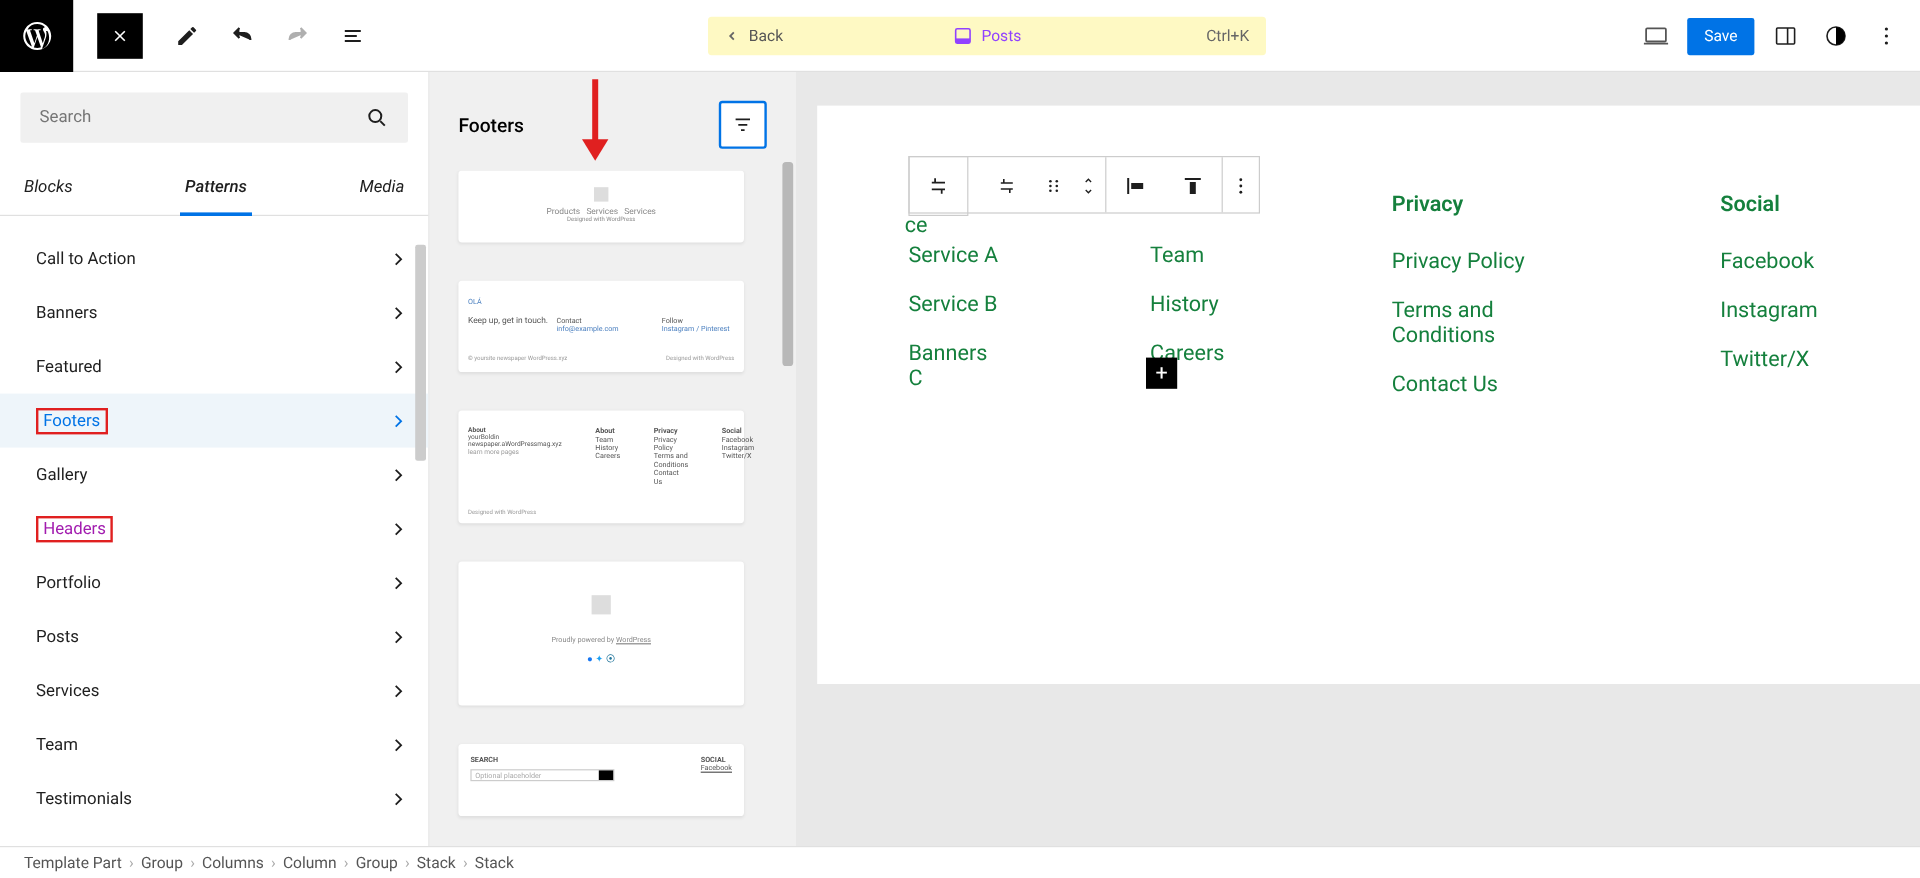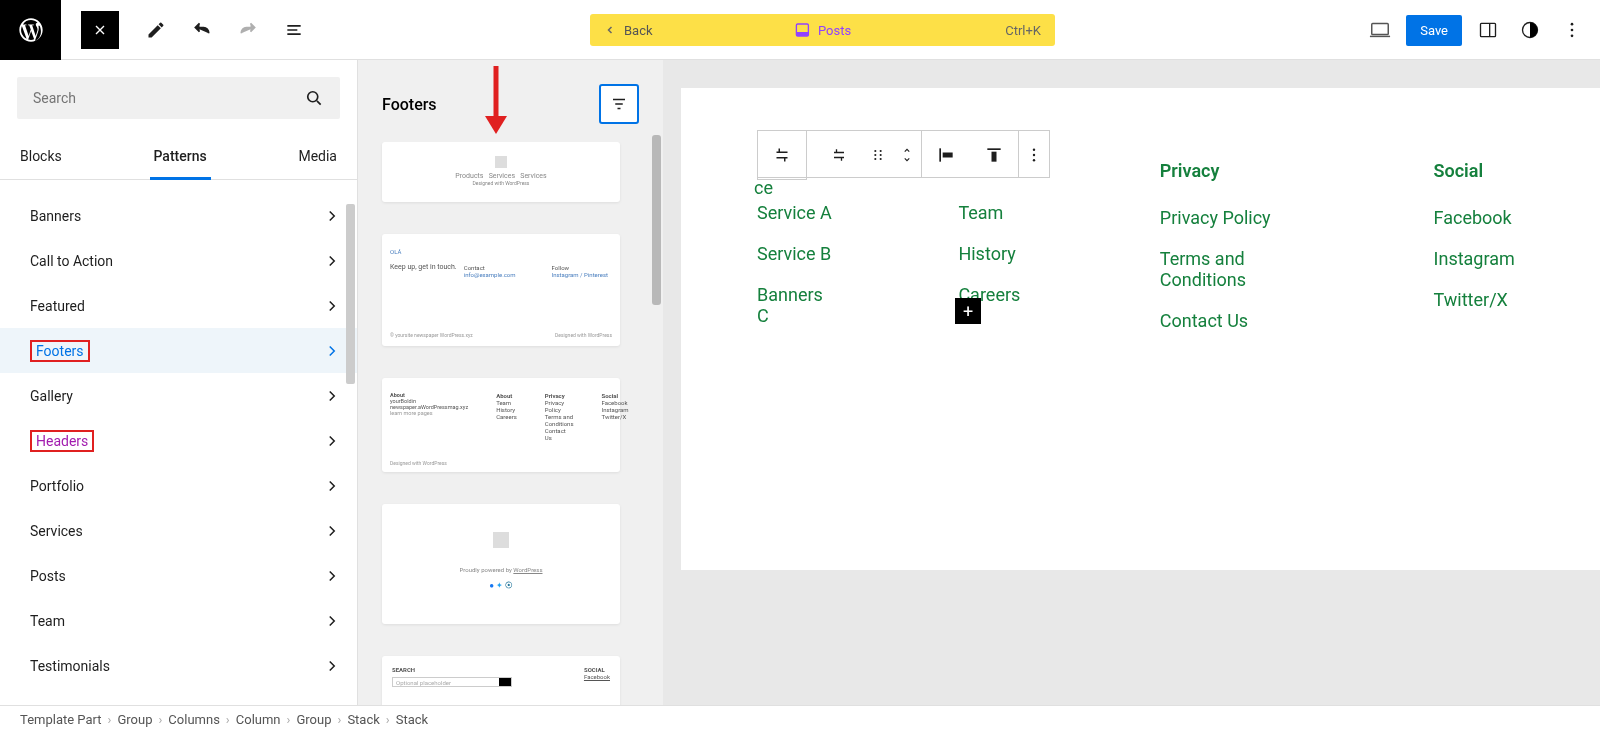--- a/index.html
+++ b/index.html
@@ -6,39 +6,39 @@
 body { width: 1600px; height: 732px; overflow: hidden; background: #fff; position: relative; }
 
 .topbar { height: 60px; display: flex; align-items: center; border-bottom: 1px solid #e0e0e0; }
 .wp-logo { width: 61px; height: 60px; background: #000; display: flex; align-items: center; justify-content: center; }
 .wp-logo svg { width: 28px; height: 28px; fill: #fff; }
 .close-btn { width: 38px; height: 38px; background: #000; display: flex; align-items: center; justify-content: center; margin-left: 20px; cursor: pointer; }
 .close-btn svg { width: 16px; height: 16px; stroke: #fff; stroke-width: 2; }
 .tb-icon { width: 38px; height: 38px; display: flex; align-items: center; justify-content: center; cursor: pointer; margin-left: 8px; }
 .tb-icon svg { width: 20px; height: 20px; fill: #1e1e1e; }
 
-.doc-title { position: absolute; left: 590px; top: 14px; width: 465px; height: 32px; background: #fde047; border-radius: 3px; display: flex; align-items: center; padding: 0 14px; font-size: 13px; cursor: pointer; color: #555; text-align: center; }
+.doc-title { position: absolute; left: 590px; top: 14px; width: 465px; height: 32px; background: #fef9c3; border-radius: 3px; display: flex; align-items: center; padding: 0 14px; font-size: 13px; cursor: pointer; color: #555; text-align: center; }
 .doc-title .back { display: flex; align-items: center; gap: 8px; }
 .doc-title .mid { position: absolute; left: 50%; transform: translateX(-50%); display: flex; align-items: center; gap: 8px; color: #9141ff; }
 .doc-title .shortcut { margin-left: auto; color: #666; }
 
 .tb-right { position: absolute; right: 12px; top: 14px; display: flex; align-items: center; gap: 10px; }
 .save-btn { background: #0073e6; color: #fff; border: none; padding: 8px 14px; font-size: 13px; border-radius: 2px; cursor: pointer; }
 .tb-rbtn { width: 32px; height: 32px; display: flex; align-items: center; justify-content: center; cursor: pointer; }
 
 .main { display: flex; height: calc(100% - 60px - 27px); }
 
 .left-panel { width: 358px; border-right: 1px solid #e0e0e0; display: flex; flex-direction: column; position: relative; }
 .search-wrap { padding: 17px; }
 .search-box { height: 42px; background: #f0f0f0; display: flex; align-items: center; padding: 0 16px; border-radius: 2px; }
 .search-box input { border: none; background: transparent; flex: 1; font-size: 14px; outline: none; }
 .search-box svg { width: 20px; height: 20px; }
 
 .ltabs { display: flex; border-bottom: 1px solid #e0e0e0; padding: 0 16px; height: 44px; align-items: center; justify-content: space-between; }
-.ltab { font-size: 14px; color: #1e1e1e; cursor: pointer; padding: 0 4px; height: 44px; display: flex; align-items: center; border-bottom: 3px solid transparent; }
+.ltab { font-size: 14px; color: #1e1e1e; cursor: pointer; padding: 0 4px; height: 44px; display: flex; align-items: center; border-bottom: 3px solid transparent; font-style: italic; }
 .ltab.active { border-bottom-color: #0073e6; font-weight: 500; }
 
 .lcontent { flex: 1; overflow: hidden; position: relative; }
 .lscroll { position: absolute; right: 2px; top: 4px; width: 9px; height: calc(100% - 8px); display: flex; justify-content: center; }
 .lscroll-thumb { width: 9px; height: 180px; background: #ccc; border-radius: 2px; margin-top: 20px; }
 
 .lcat { height: 45px; display: flex; align-items: center; justify-content: space-between; padding: 0 16px 0 30px; font-size: 14px; color: #1e1e1e; cursor: pointer; }
 .lcat.active { background: #eef5fa; color: #0073e6; }
 .lcat .chev { width: 18px; height: 18px; }
 .lcat.active .chev { stroke: #0073e6; }
@@ -172,27 +172,27 @@
     </div>
     <div class="ltabs">
       <div class="ltab">Blocks</div>
       <div class="ltab active">Patterns</div>
       <div class="ltab">Media</div>
     </div>
     <div class="lcontent">
       <div style="margin-top:-32px;">
         <div class="lcat"></div>
         <div class="lcat">
+            <span>Call to Action</span>
+            <svg class="chev" viewBox="0 0 24 24" fill="none" stroke="#1e1e1e" stroke-width="2">
+              <path d="M9 6l6 6-6 6"></path>
+            </svg>
+          </div>
+        <div class="lcat">
             <span>Banners</span>
-            <svg class="chev" viewBox="0 0 24 24" fill="none" stroke="#1e1e1e" stroke-width="2">
-              <path d="M9 6l6 6-6 6"></path>
-            </svg>
-          </div>
-        <div class="lcat">
-            <span>Call to Action</span>
             <svg class="chev" viewBox="0 0 24 24" fill="none" stroke="#1e1e1e" stroke-width="2">
               <path d="M9 6l6 6-6 6"></path>
             </svg>
           </div>
         <div class="lcat">
             <span>Featured</span>
             <svg class="chev" viewBox="0 0 24 24" fill="none" stroke="#1e1e1e" stroke-width="2">
               <path d="M9 6l6 6-6 6"></path>
             </svg>
           </div>
@@ -214,27 +214,27 @@
               <path d="M9 6l6 6-6 6"></path>
             </svg>
           </div>
         <div class="lcat">
             <span>Portfolio</span>
             <svg class="chev" viewBox="0 0 24 24" fill="none" stroke="#1e1e1e" stroke-width="2">
               <path d="M9 6l6 6-6 6"></path>
             </svg>
           </div>
         <div class="lcat">
+            <span>Posts</span>
+            <svg class="chev" viewBox="0 0 24 24" fill="none" stroke="#1e1e1e" stroke-width="2">
+              <path d="M9 6l6 6-6 6"></path>
+            </svg>
+          </div>
+        <div class="lcat">
             <span>Services</span>
-            <svg class="chev" viewBox="0 0 24 24" fill="none" stroke="#1e1e1e" stroke-width="2">
-              <path d="M9 6l6 6-6 6"></path>
-            </svg>
-          </div>
-        <div class="lcat">
-            <span>Posts</span>
             <svg class="chev" viewBox="0 0 24 24" fill="none" stroke="#1e1e1e" stroke-width="2">
               <path d="M9 6l6 6-6 6"></path>
             </svg>
           </div>
         <div class="lcat">
             <span>Team</span>
             <svg class="chev" viewBox="0 0 24 24" fill="none" stroke="#1e1e1e" stroke-width="2">
               <path d="M9 6l6 6-6 6"></path>
             </svg>
           </div>
@@ -263,21 +263,21 @@
             <path d="M4 6h16M7 12h10M10 18h4"></path>
           </svg>
       </div>
     </div>
     <div class="mid-list">
       <div class="thumb" style="height:60px;">
         <div style="width:12px;height:12px;background:#ddd;margin:0 auto 4px;"></div>
         <div class="ttl">Products &nbsp; Services &nbsp; Services</div>
         <div class="ttl" style="font-size:5px;">Designed with WordPress</div>
       </div>
-      <div class="thumb" style="height:112px;">
+      <div class="thumb" style="height:76px;">
         <div style="color:#4a7fbf;font-size:6px;">OLÁ</div>
         <div style="font-size:7px;margin:8px 0;">Keep up, get in touch.</div>
         <div class="thumb-row" style="justify-content:flex-end;gap:36px;position:absolute;right:12px;top:30px;">
             <span>Contact<br><span style="color:#4a7fbf;">info@example.com</span></span>
             <span>Follow<br><span style="color:#4a7fbf;">Instagram / Pinterest</span></span>
           </div>
         <div style="position:absolute;bottom:8px;left:8px;font-size:5px;color:#999;">© yoursite newspaper WordPress.xyz</div>
         <div style="position:absolute;bottom:8px;right:8px;font-size:5px;color:#999;">Designed with WordPress</div>
       </div>
       <div class="thumb" style="height:94px;">

